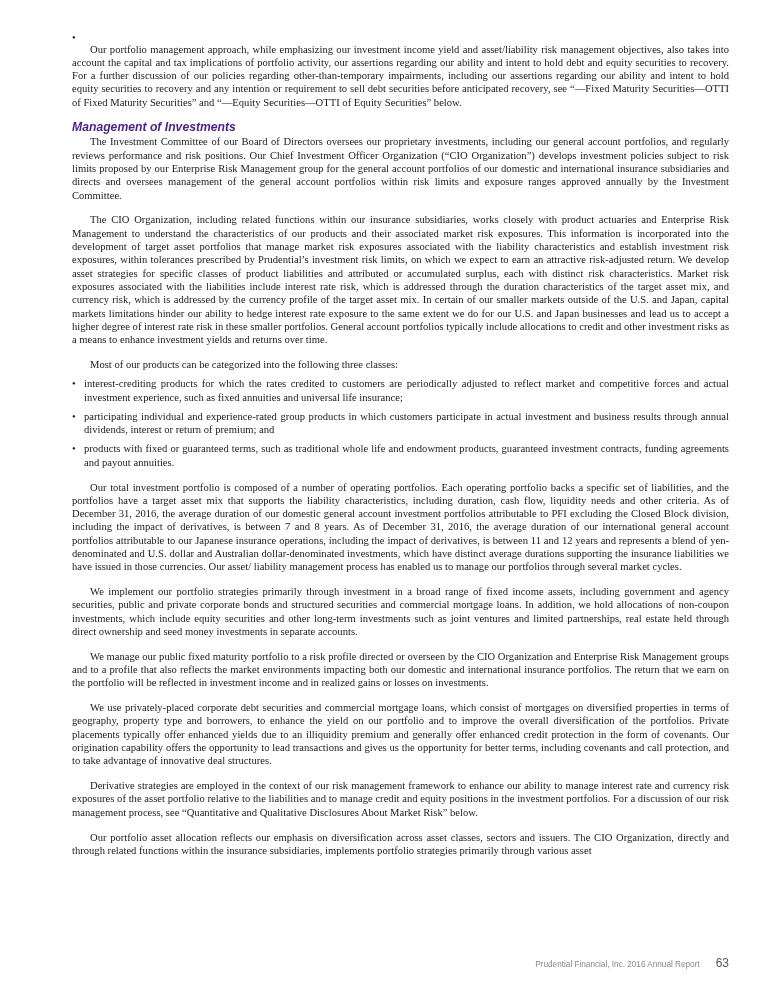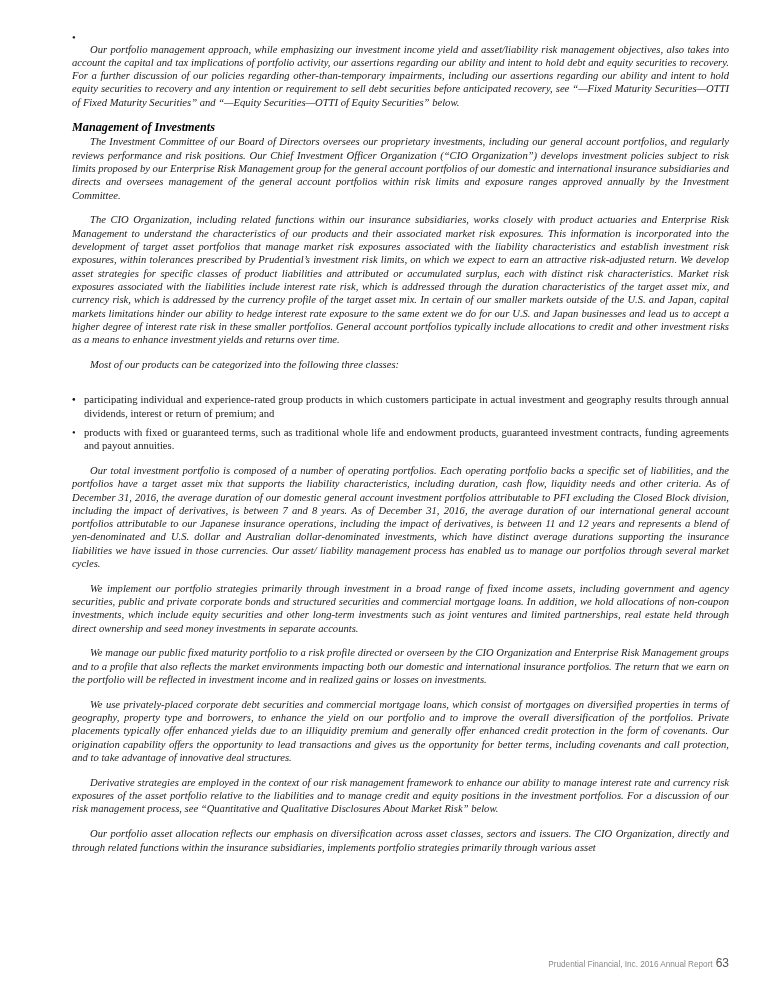--- a/index.html
+++ b/index.html
@@ -8,53 +8,53 @@
       position: absolute;
       left: 72px;
       top: 31px;
       width: 657px;
       font-family: "Liberation Serif", "DejaVu Serif", serif;
       font-size: 10.6px;
       line-height: 13.3px;
       color: #1a1a1a;
       text-align: justify;
     }
-    p { margin: 0 0 11.5px 0; text-indent: 18px; font-style: italic; }
+    p { margin: 0 0 11.5px 0; text-indent: 18px; }
     ul.bullets { list-style: none; margin: 0 0 11.5px 0; padding: 0; }
     ul.bullets li {
       position: relative;
       padding-left: 12px;
       margin-bottom: 6px;
     }
     ul.bullets li:last-child { margin-bottom: 0; }
     ul.bullets li .bullet {
       position: absolute;
       left: 0;
       top: 0;
     }
-    .lead-in { margin: 0 0 22px 0; text-indent: 18px; }
+    .lead-in { margin: 0 0 6px 0; text-indent: 18px; }
     h3 {
-      font-family: Liberation Serif, serif;
+      font-family: Liberation Sans, sans-serif;
       font-weight: bold;
       font-style: italic;
       font-size: 12.2px;
       line-height: 14px;
       margin: 4px 0 1px 0;
-      color: #000000;
+      color: #4c1d95;
     }
     .footer {
       position: absolute;
       right: 39px;
       top: 956px;
       font-family: "Liberation Sans", "DejaVu Sans", sans-serif;
       color: #888888;
       font-size: 8.2px;
       display: flex;
       align-items: baseline;
-      gap: 3px;
+      gap: 16px;
     }
     .footer .pagenum {
       font-size: 12px;
       color: #555555;
     }
   </style>
 </head>
 <body>
 
 <div class="page">
@@ -70,24 +70,25 @@
   <h3>Management of Investments</h3>
 
   <p>The Investment Committee of our Board of Directors oversees our proprietary investments, including our general account portfolios, and regularly reviews performance and risk positions. Our Chief Investment Officer Organization (“CIO Organization”) develops investment policies subject to risk limits proposed by our Enterprise Risk Management group for the general account portfolios of our domestic and international insurance subsidiaries and directs and oversees management of the general account portfolios within risk limits and exposure ranges approved annually by the Investment Committee.</p>
   <p>The CIO Organization, including related functions within our insurance subsidiaries, works closely with product actuaries and Enterprise Risk Management to understand the characteristics of our products and their associated market risk exposures. This information is incorporated into the development of target asset portfolios that manage market risk exposures associated with the liability characteristics and establish investment risk exposures, within tolerances prescribed by Prudential’s investment risk limits, on which we expect to earn an attractive risk-adjusted return. We develop asset strategies for specific classes of product liabilities and attributed or accumulated surplus, each with distinct risk characteristics. Market risk exposures associated with the liabilities include interest rate risk, which is addressed through the duration characteristics of the target asset mix, and currency risk, which is addressed by the currency profile of the target asset mix. In certain of our smaller markets outside of the U.S. and Japan, capital markets limitations hinder our ability to hedge interest rate exposure to the same extent we do for our U.S. and Japan businesses and lead us to accept a higher degree of interest rate risk in these smaller portfolios. General account portfolios typically include allocations to credit and other investment risks as a means to enhance investment yields and returns over time.</p>
 
   <p class="lead-in">Most of our products can be categorized into the following three classes:</p>
 
   <ul class="bullets">
     <li>
       <span class="bullet">•</span>
+      <span>interest-crediting products for which the rates credited to customers are periodically adjusted to reflect market and competitive forces and actual investment experience, such as fixed annuities and universal life insurance;</span>
     </li>
     <li>
       <span class="bullet">•</span>
-      <span>participating individual and experience-rated group products in which customers participate in actual investment and geography results through annual dividends, interest or return of premium; and</span>
+      <span>participating individual and experience-rated group products in which customers participate in actual investment and business results through annual dividends, interest or return of premium; and</span>
     </li>
     <li>
       <span class="bullet">•</span>
       <span>products with fixed or guaranteed terms, such as traditional whole life and endowment products, guaranteed investment contracts, funding agreements and payout annuities.</span>
     </li>
   </ul>
 
   <p>Our total investment portfolio is composed of a number of operating portfolios. Each operating portfolio backs a specific set of liabilities, and the portfolios have a target asset mix that supports the liability characteristics, including duration, cash flow, liquidity needs and other criteria. As of December 31, 2016, the average duration of our domestic general account investment portfolios attributable to PFI excluding the Closed Block division, including the impact of derivatives, is between 7 and 8 years. As of December 31, 2016, the average duration of our international general account portfolios attributable to our Japanese insurance operations, including the impact of derivatives, is between 11 and 12 years and represents a blend of yen-denominated and U.S. dollar and Australian dollar-denominated investments, which have distinct average durations supporting the insurance liabilities we have issued in those currencies. Our asset/ liability management process has enabled us to manage our portfolios through several market cycles.</p>
   <p>We implement our portfolio strategies primarily through investment in a broad range of fixed income assets, including government and agency securities, public and private corporate bonds and structured securities and commercial mortgage loans. In addition, we hold allocations of non-coupon investments, which include equity securities and other long-term investments such as joint ventures and limited partnerships, real estate held through direct ownership and seed money investments in separate accounts.</p>
   <p>We manage our public fixed maturity portfolio to a risk profile directed or overseen by the CIO Organization and Enterprise Risk Management groups and to a profile that also reflects the market environments impacting both our domestic and international insurance portfolios. The return that we earn on the portfolio will be reflected in investment income and in realized gains or losses on investments.</p>

